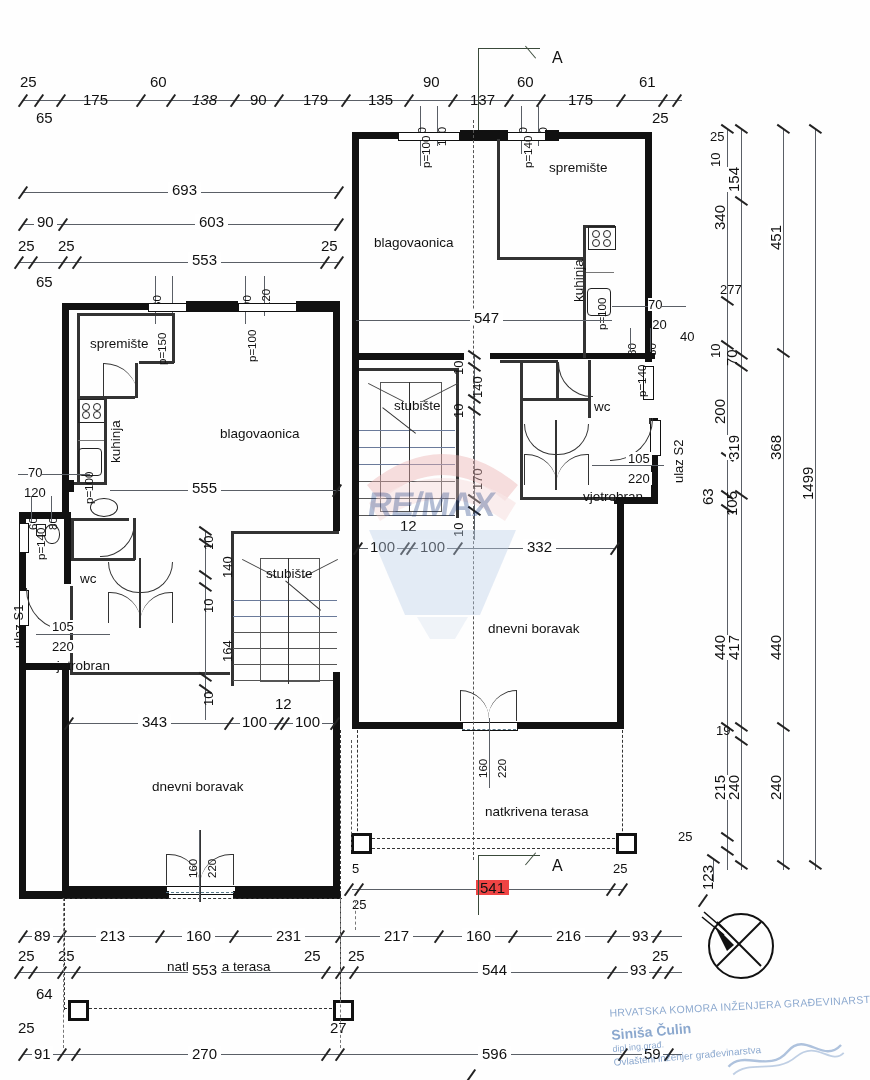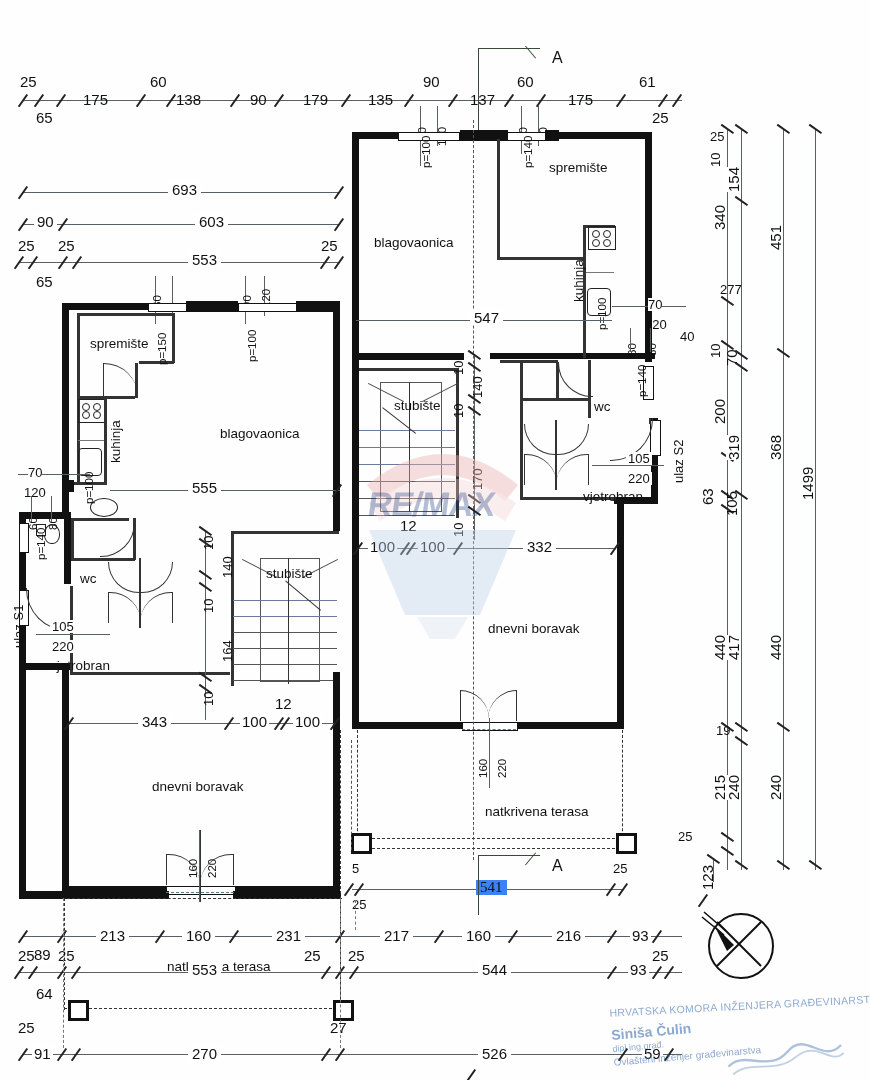--- a/index.html
+++ b/index.html
@@ -59,21 +59,21 @@
   <div class="tick" style="left:508px;top:93px;"></div>
   <div class="tick" style="left:540px;top:93px;"></div>
   <div class="tick" style="left:620px;top:93px;"></div>
   <div class="tick" style="left:662px;top:93px;"></div>
   <div class="tick" style="left:676px;top:93px;"></div>
 
   <div class="lbl" style="left:20px;top:74px;">25</div>
   <div class="lbl" style="left:36px;top:110px;">65</div>
   <div class="lbl" style="left:83px;top:92px;">175</div>
   <div class="lbl" style="left:150px;top:74px;">60</div>
-  <div class="lbl" style="left:176px;top:92px;">138</div>
+  <div class="lbl" style="left:192px;top:92px;font-style:italic;">138</div>
   <div class="lbl" style="left:250px;top:92px;">90</div>
   <div class="lbl" style="left:303px;top:92px;">179</div>
   <div class="lbl" style="left:368px;top:92px;">135</div>
   <div class="lbl" style="left:423px;top:74px;">90</div>
   <div class="lbl" style="left:470px;top:92px;">137</div>
   <div class="lbl" style="left:517px;top:74px;">60</div>
   <div class="lbl" style="left:568px;top:92px;">175</div>
   <div class="lbl" style="left:639px;top:74px;">61</div>
   <div class="lbl" style="left:652px;top:110px;">25</div>
 
@@ -478,41 +478,41 @@
   <div class="dimvline" style="left:815px;top:128px;height:742px;"></div>
   <div class="tickv" style="left:808px;top:128px;"></div>
   <div class="tickv" style="left:808px;top:864px;"></div>
   <div class="lbl vert" style="left:800px;top:500px;background:#fff;">1499</div>
 
   <div class="dimline" style="left:352px;top:889px;width:272px;"></div>
   <div class="tick" style="left:348px;top:882px;"></div>
   <div class="tick" style="left:358px;top:882px;"></div>
   <div class="tick" style="left:610px;top:882px;"></div>
   <div class="tick" style="left:622px;top:882px;"></div>
-  <div class="lbl" style="left:476px;top:880px;background:#3b82f6;padding:0 4px;font-family:Liberation Serif, serif;">541</div>
+  <div class="lbl" style="left:476px;top:880px;background:#ef4444;padding:0 4px;">541</div>
   <div class="lbl sm" style="left:352px;top:862px;">5</div>
   <div class="lbl sm" style="left:352px;top:898px;">25</div>
   <div class="lbl sm" style="left:613px;top:862px;">25</div>
 
   <div class="thin" style="left:478px;top:855px;width:1.4px;height:60px;background:#3a4a3a;"></div>
   <div class="thin" style="left:478px;top:855px;width:62px;height:1.4px;background:#3a4a3a;"></div>
   <div class="thin" style="left:530px;top:851px;width:1.4px;height:16px;background:#3a4a3a;transform:rotate(40deg);"></div>
   <div class="lbl sectmark" style="left:552px;top:858px;">A</div>
 
   <div class="dimline" style="left:22px;top:936px;width:660px;"></div>
   <div class="tick" style="left:22px;top:929px;"></div>
   <div class="tick" style="left:61px;top:929px;"></div>
   <div class="tick" style="left:159px;top:929px;"></div>
   <div class="tick" style="left:233px;top:929px;"></div>
   <div class="tick" style="left:339px;top:929px;"></div>
   <div class="tick" style="left:438px;top:929px;"></div>
   <div class="tick" style="left:512px;top:929px;"></div>
   <div class="tick" style="left:611px;top:929px;"></div>
   <div class="tick" style="left:656px;top:929px;"></div>
-  <div class="lbl" style="left:32px;top:947px;background:#fff;padding:0 2px;">89</div>
+  <div class="lbl" style="left:32px;top:928px;background:#fff;padding:0 2px;">89</div>
   <div class="lbl" style="left:96px;top:928px;background:#fff;padding:0 4px;">213</div>
   <div class="lbl" style="left:182px;top:928px;background:#fff;padding:0 4px;">160</div>
   <div class="lbl" style="left:272px;top:928px;background:#fff;padding:0 4px;">231</div>
   <div class="lbl" style="left:380px;top:928px;background:#fff;padding:0 4px;">217</div>
   <div class="lbl" style="left:462px;top:928px;background:#fff;padding:0 4px;">160</div>
   <div class="lbl" style="left:552px;top:928px;background:#fff;padding:0 4px;">216</div>
   <div class="lbl" style="left:630px;top:928px;background:#fff;padding:0 2px;">93</div>
 
   <div class="dimline" style="left:18px;top:972px;width:664px;"></div>
   <div class="tick" style="left:18px;top:965px;"></div>
@@ -540,21 +540,21 @@
   <div class="tick" style="left:61px;top:1047px;"></div>
   <div class="tick" style="left:75px;top:1047px;"></div>
   <div class="tick" style="left:325px;top:1047px;"></div>
   <div class="tick" style="left:339px;top:1047px;"></div>
   <div class="tick" style="left:622px;top:1047px;"></div>
   <div class="tick" style="left:668px;top:1047px;"></div>
   <div class="lbl" style="left:18px;top:1020px;">25</div>
   <div class="lbl" style="left:330px;top:1020px;">27</div>
   <div class="lbl" style="left:32px;top:1046px;background:#fff;padding:0 2px;">91</div>
   <div class="lbl" style="left:188px;top:1046px;background:#fff;padding:0 4px;">270</div>
-  <div class="lbl" style="left:478px;top:1046px;background:#fff;padding:0 4px;">526</div>
+  <div class="lbl" style="left:478px;top:1046px;background:#fff;padding:0 4px;">596</div>
   <div class="lbl" style="left:642px;top:1046px;background:#fff;padding:0 2px;">59</div>
 
   <div class="dashv" style="left:63px;top:898px;height:150px;border-left-color:#777;"></div>
   <div class="dashv" style="left:340px;top:898px;height:150px;border-left-color:#777;"></div>
   <div class="dashv" style="left:355px;top:900px;height:30px;border-left-color:#777;"></div>
 
   <svg id="wm" viewBox="0 0 175 230">
     <path d="M12 60 Q88 -2 163 60 L150 76 Q88 24 25 76 Z" fill="#eab0b0" opacity="0.85"></path>
     <path d="M14 78 Q88 28 161 78 L150 96 Q88 52 25 96 Z" fill="#f2cfcf" opacity="0.7"></path>
     <path d="M14 105 L161 105 L125 190 L50 190 Z" fill="#bdd0e8" opacity="0.8"></path>

